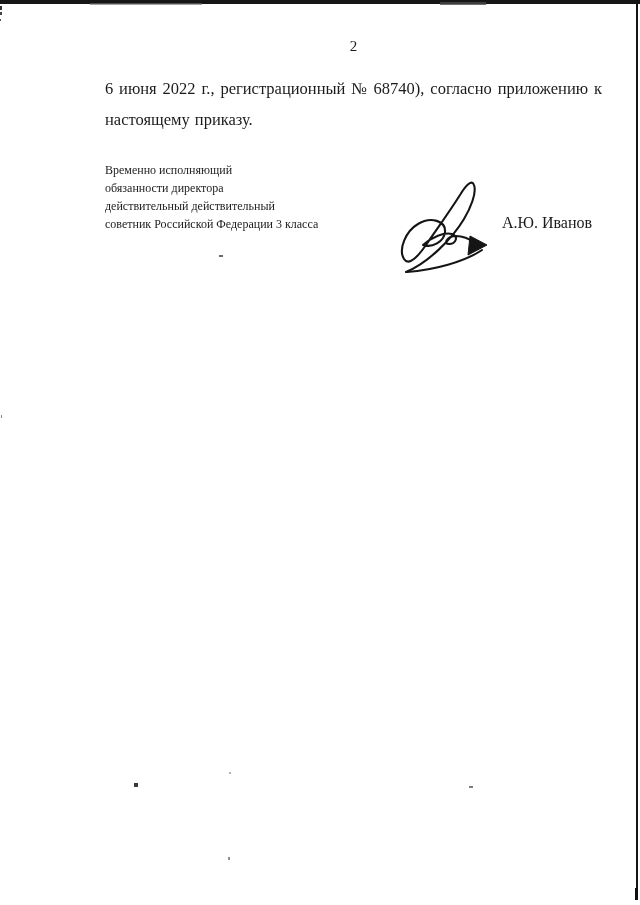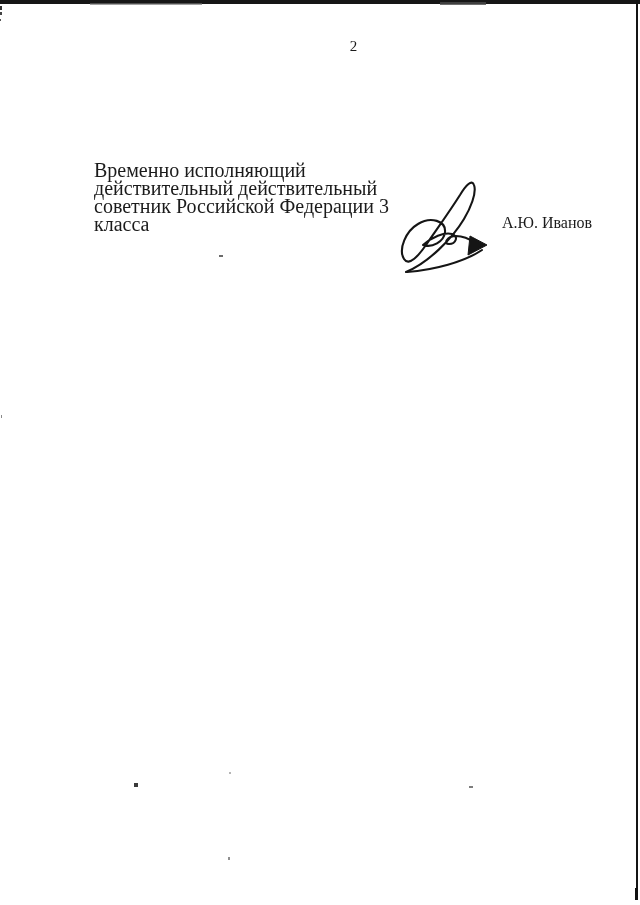--- a/index.html
+++ b/index.html
@@ -44,22 +44,22 @@
   .paragraph {
     position: absolute; left: 105px; top: 73px; width: 497px;
     font-size: 16.5px; line-height: 31px;
     word-spacing: 1px;
   }
   .para-line-just { text-align: justify; text-align-last: justify; }
   .para-line { text-align: left; }
 
   
   .signer-titles {
-    position: absolute; left: 94px; top: 161px; width: 320px;
-    font-size: 20px; line-height: 18px;
+    position: absolute; left: 105px; top: 161px; width: 320px;
+    font-size: 12px; line-height: 18px;
   }
   .signature-svg {
     position: absolute; left: 394px; top: 175px; width: 100px; height: 100px;
   }
   .signer-name {
     position: absolute; top: 213px; right: 48px;
     font-size: 16px; line-height: 19px; text-align: right; margin-left: 45px;
   }
 </style>
 </head>
@@ -72,23 +72,28 @@
   <div class="scan-dash-b"></div>
   <div class="scan-right"></div>
   <div class="scan-right-blob"></div>
   <div class="tick-1"></div>
   <div class="tick-2"></div>
   <div class="tick-3"></div>
   <div class="tick-4"></div>
 
   <div class="page-number">2</div>
 
+  <div class="paragraph">
+    <div class="para-line-just">6 июня 2022 г., регистрационный № 68740), согласно приложению к</div>
+    <div class="para-line">настоящему приказу.</div>
+  </div>
 
   <div class="signer-titles">
     <div>Временно исполняющий</div>
+    <div>обязанности директора</div>
     <div>действительный действительный</div>
     <div>советник Российской Федерации 3 класса</div>
   </div>
 
   <svg class="signature-svg" viewBox="0 0 100 100" xmlns="http://www.w3.org/2000/svg">
     <path d="M12,97
              C34,88 58,64 70,44
              C76,34 83,18 80,10
              C78,4 72,10 66,20
              C54,39 40,58 32,70

